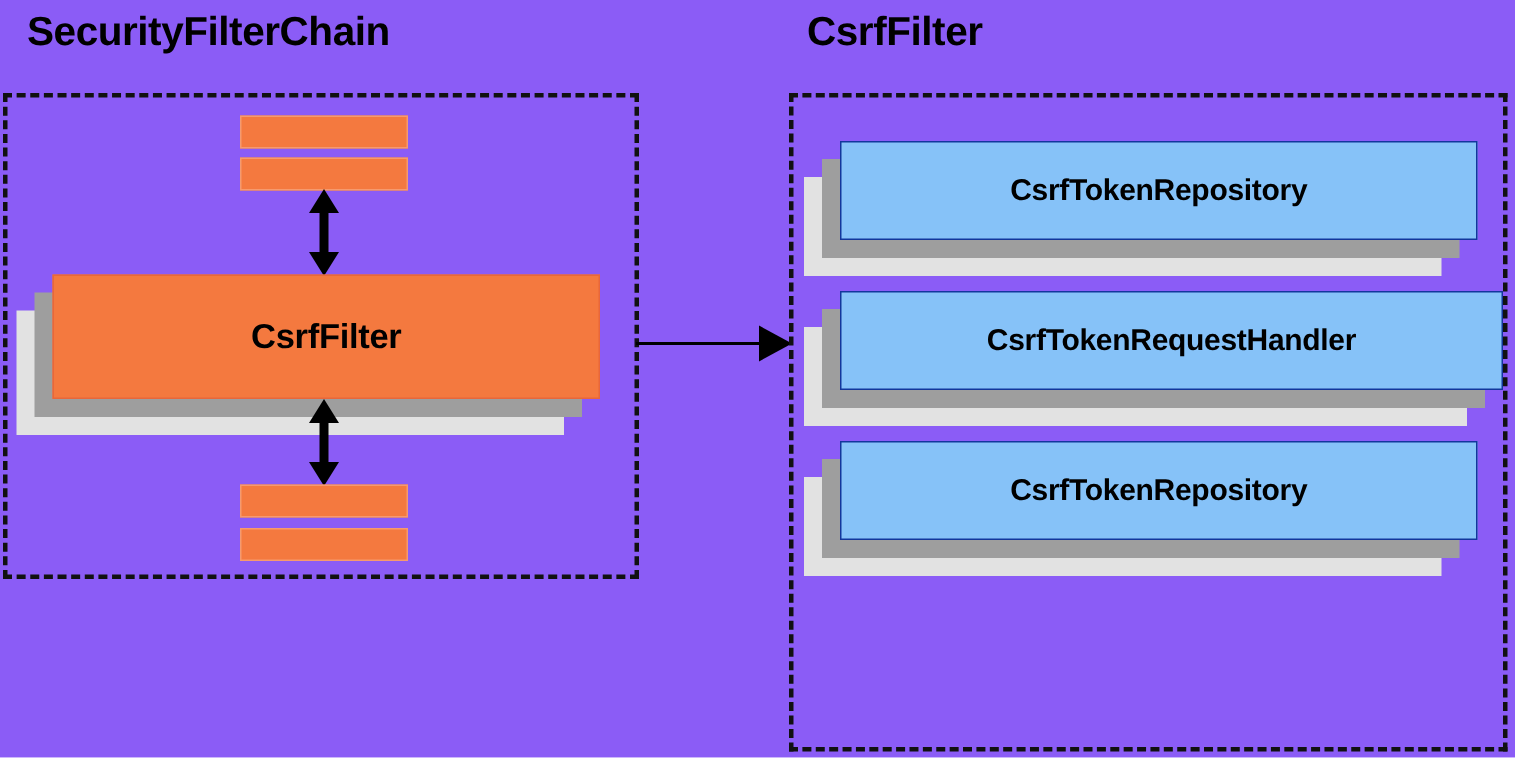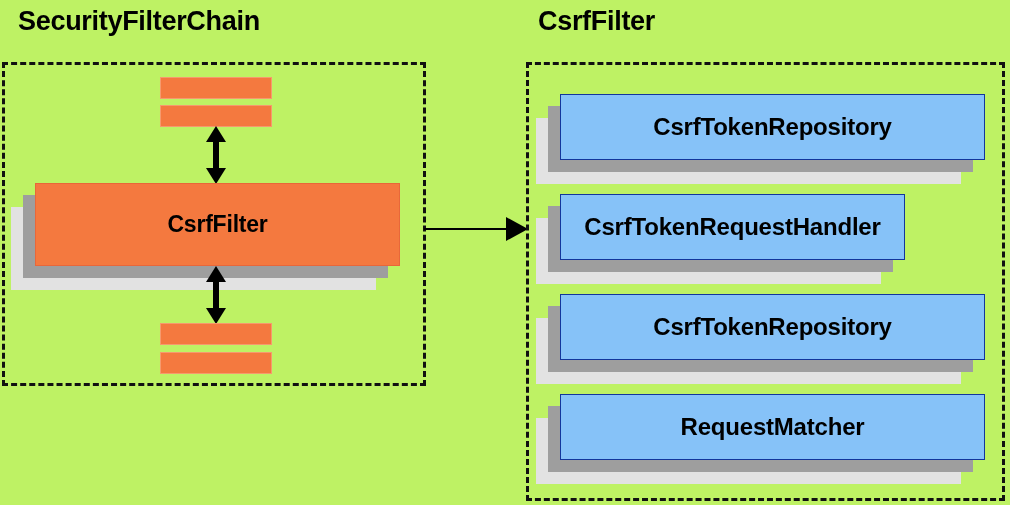--- a/index.html
+++ b/index.html
@@ -8,21 +8,21 @@
     padding: 0;
     background: #ffffff;
   }
   body {
     font-family: "Liberation Sans", sans-serif;
   }
   #canvas {
     position: relative;
     width: 1010px;
     height: 505px;
-    background: #bef264;
+    background: #8b5cf6;
     overflow: hidden;
   }
 
   
   .section-title {
     position: absolute;
     font-family: "Liberation Sans", sans-serif;
     font-weight: bold;
     font-size: 27px;
     line-height: 27px;
@@ -86,21 +86,21 @@
     line-height: 23px;
     letter-spacing: -0.2px;
   }
 
   
   .card-blue .face {
     background: #86c2f8;
     border: 1px solid #13369c;
   }
   .card-blue .label {
-    font-size: 24px;
+    font-size: 20px;
     line-height: 24px;
     letter-spacing: -0.2px;
   }
 
   
   .stub-bar {
     position: absolute;
     background: #f4793f;
     border: 1px solid #f69a6e;
     box-sizing: border-box;
@@ -157,37 +157,30 @@
   <div class="dashed-group" id="group-right"></div>
 
   <div class="card card-blue" style="left:560px; top:94px; width:425px; height:66px;">
     <div class="shadow-far"></div>
     <div class="shadow-near"></div>
     <div class="face">
       <span class="label">CsrfTokenRepository</span>
     </div>
   </div>
 
-  <div class="card card-blue" style="left:560px; top:194px; width:345px; height:66px;">
+  <div class="card card-blue" style="left:560px; top:194px; width:442px; height:66px;">
     <div class="shadow-far"></div>
     <div class="shadow-near"></div>
     <div class="face">
       <span class="label">CsrfTokenRequestHandler</span>
     </div>
   </div>
 
   <div class="card card-blue" style="left:560px; top:294px; width:425px; height:66px;">
     <div class="shadow-far"></div>
     <div class="shadow-near"></div>
     <div class="face">
       <span class="label">CsrfTokenRepository</span>
     </div>
   </div>
 
-  <div class="card card-blue" style="left:560px; top:394px; width:425px; height:66px;">
-    <div class="shadow-far"></div>
-    <div class="shadow-near"></div>
-    <div class="face">
-      <span class="label">RequestMatcher</span>
-    </div>
-  </div>
 
 </div>
 
 </body></html>

